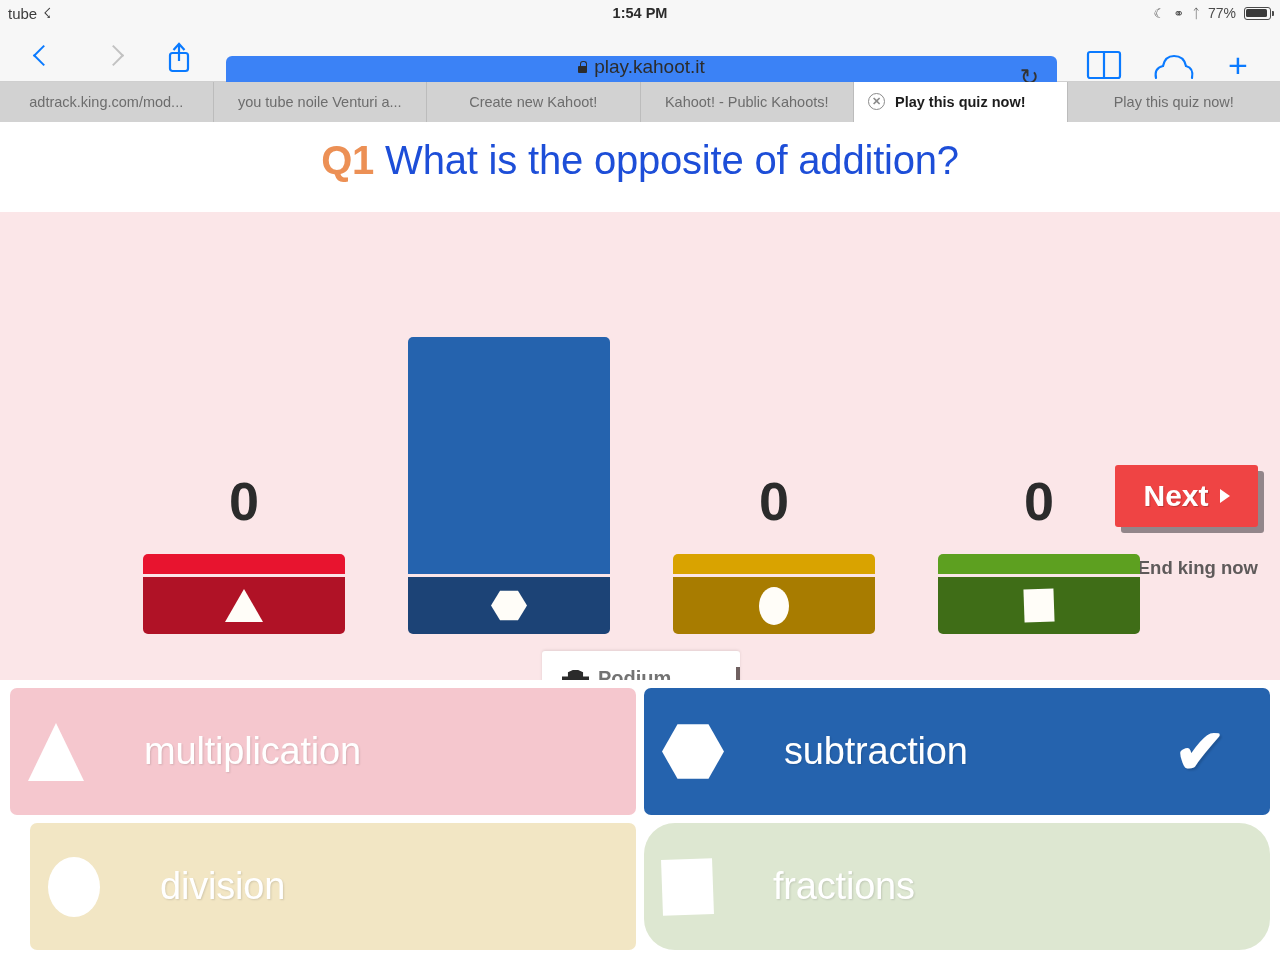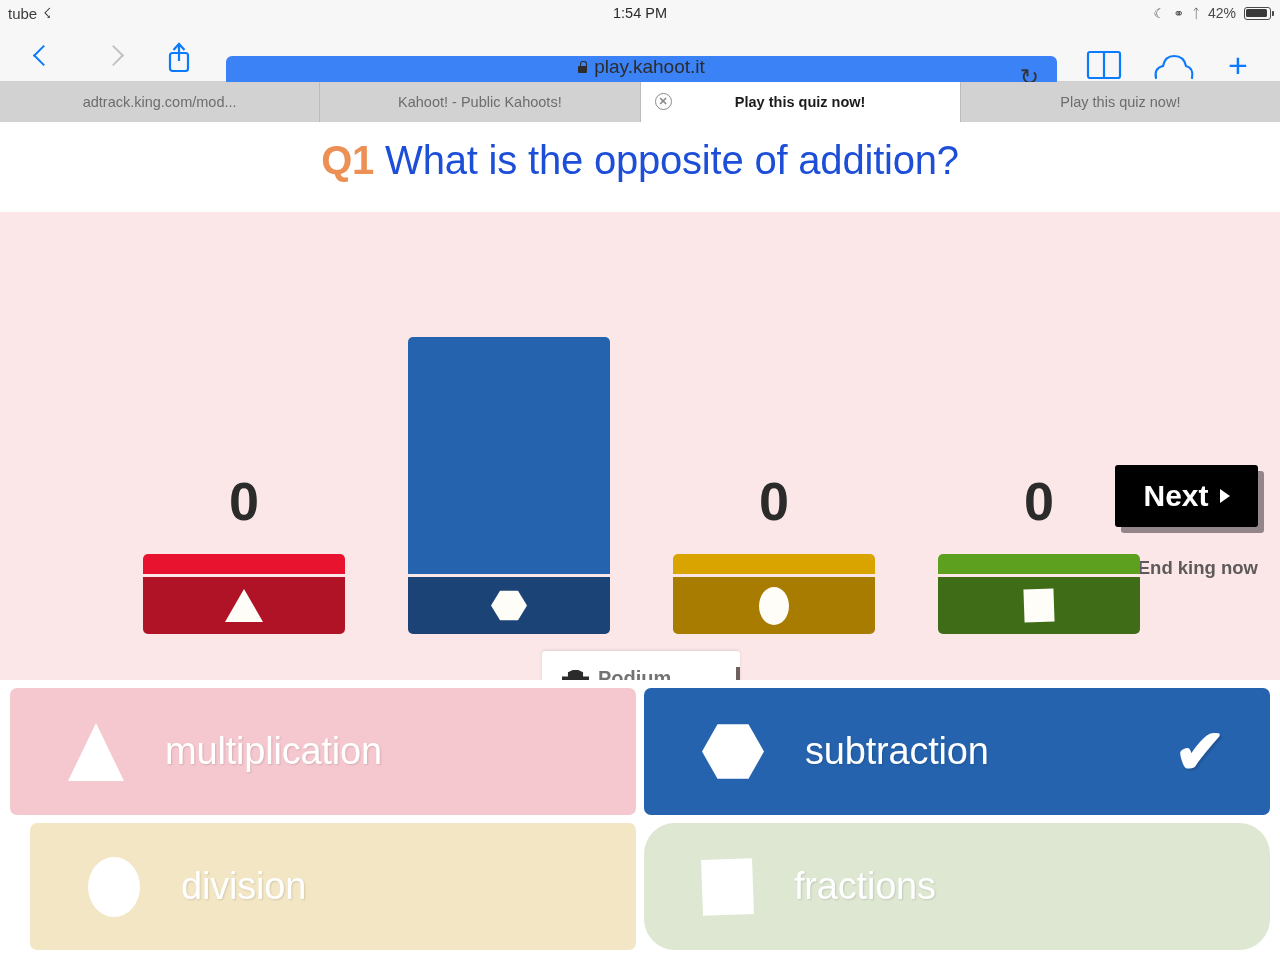--- a/index.html
+++ b/index.html
@@ -22,21 +22,21 @@
     align-items: center;
     font-size: 15px;
     color: #3c3c3c;
   }
   .status-left {
     position: absolute; left: 8px;
     display: flex; align-items: center; gap: 6px;
   }
   .status-center {
     position: absolute; left: 0; width: 1280px;
-    text-align: center; font-weight: normal; font-size: 14.5px;
+    text-align: center; font-weight: bold; font-size: 14.5px;
     color: #2b2b2b;
   }
   .status-right {
     position: absolute; right: 9px;
     display: flex; align-items: center; gap: 8px;
     font-size: 14px; color: #4a4a4a;
   }
   .wifi-glyph { font-size: 14px; line-height: 1; }
   .battery-shell {
     width: 27px; height: 13px;
@@ -177,21 +177,21 @@
     top: 212px; left: 0;
     width: 1280px; height: 468px;
     background: #fbe6e8;
     overflow: hidden;
   }
 
   .next-button {
     position: absolute;
     left: 1115px; top: 253px;
     width: 143px; height: 62px;
-    background: #000000;
+    background: #ef4444;
     border-radius: 3px;
     box-shadow: 6px 6px 0 rgba(60,55,60,0.55);
     display: flex; align-items: center; justify-content: center;
     gap: 11px;
     color: #ffffff;
     font-size: 30px; font-weight: bold;
     text-shadow: 1px 1px 1px rgba(0,0,0,0.22);
     cursor: pointer;
   }
   .next-arrow {
@@ -307,22 +307,22 @@
     display: grid;
     grid-template-columns: 1fr 1fr;
     grid-template-rows: 1fr 1fr;
     gap: 8px;
     padding: 8px 10px 10px 10px;
     z-index: 2;
   }
   .answer-tile {
     border-radius: 7px;
     display: flex; align-items: center;
-    padding-left: 58px;
-    gap: 41px;
+    padding-left: 18px;
+    gap: 60px;
     position: relative;
     cursor: pointer;
   }
   .answer-label {
     font-size: 38px;
     color: #ffffff;
     text-shadow: 1px 1px 2px rgba(0,0,0,0.13);
     letter-spacing: -0.2px;
   }
   .a-shape { flex: none; }
@@ -356,21 +356,21 @@
 <div class="status-bar">
   <div class="status-left">
     <span>tube</span>
     <span class="wifi-glyph">☇</span>
   </div>
   <div class="status-center">1:54 PM</div>
   <div class="status-right">
     <span style="font-size:13px;">☾</span>
     <span style="font-size:13px;">⚭</span>
     <span style="font-size:13px;">ᛏ</span>
-    <span>42%</span>
+    <span>77%</span>
     <span class="battery-shell">
         <span class="battery-fill"></span>
       </span>
   </div>
 </div>
 
 <div class="toolbar">
   <div class="nav-btn nav-back">
     <span class="chev chev-left"></span>
   </div>
@@ -403,20 +403,26 @@
     <svg width="44" height="26" viewBox="0 0 44 26">
       <path d="M4 24 Q2 14 11 12 Q13 2 22 2 Q32 2 34 12 Q42 14 40 24" fill="none" stroke="#0a7aff" stroke-width="2.2" stroke-linecap="round"></path>
     </svg>
   </div>
   <div class="tb-right-icon icon-plus">+</div>
 </div>
 
 <div class="tab-bar">
   <div class="tab">
     <span>adtrack.king.com/mod...</span>
+  </div>
+  <div class="tab">
+    <span>you tube noile Venturi a...</span>
+  </div>
+  <div class="tab">
+    <span>Create new Kahoot!</span>
   </div>
   <div class="tab">
     <span>Kahoot! - Public Kahoots!</span>
   </div>
   <div class="tab active">
     <span class="tab-close">✕</span>
     <span>Play this quiz now!</span>
   </div>
   <div class="tab" style="border-right:none;">
     <span>Play this quiz now!</span>

